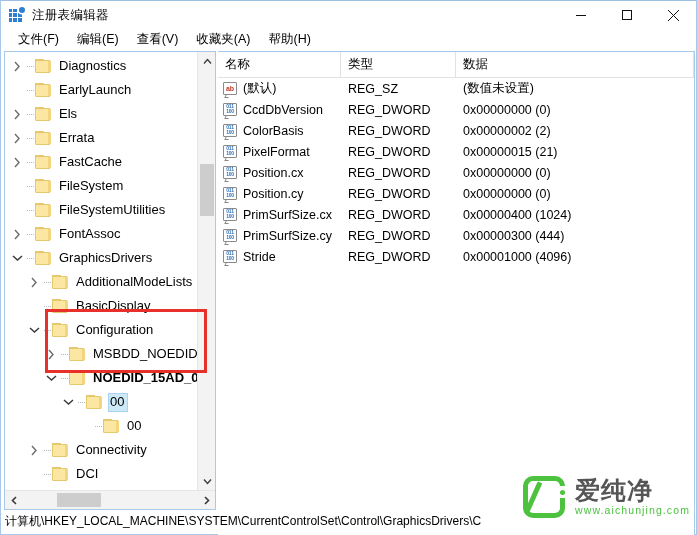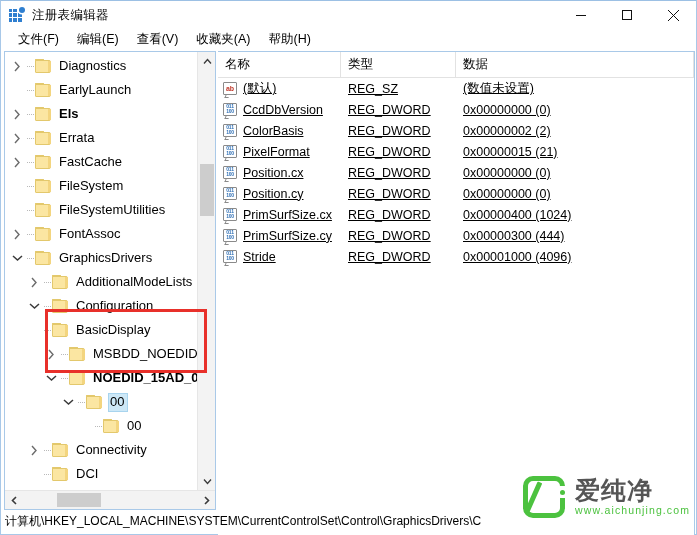--- a/index.html
+++ b/index.html
@@ -172,21 +172,21 @@
   #lh-name { width: 123px; }
   #lh-type { width: 115px; }
   #lh-data { width: 238px; border-right: 1px solid #e2e2e2; }
 
   #list-rows {
     position: absolute; left: 0; top: 26px; right: 0; bottom: 19px;
     overflow: hidden;
   }
   .lrow { display: flex; height: 21px; align-items: center; }
   .lc { height: 21px; display: flex; align-items: center;
-        font-size: 12.5px; color: #000; white-space: nowrap; overflow: hidden; text-decoration: underline; }
+        font-size: 12.5px; color: #000; white-space: nowrap; overflow: hidden; }
   .lc-name { width: 123px; padding-left: 5px; }
   .lc-type { width: 115px; padding-left: 7px; }
   .lc-data { width: 238px; padding-left: 7px; }
 
   .vicon { width: 15px; height: 14px; flex: none; margin-right: 5px; position: relative; }
   .vicon .ibox {
     position: absolute; left: 0; top: 0; width: 14px; height: 13px;
     background: #ffffff; border: 1px solid #8a8a8a; border-radius: 1px;
   }
   .vicon .itxt {
@@ -309,21 +309,21 @@
           <div class="tnode" style="padding-left: 4px;">
             <div class="twist"></div>
             <div class="dots"></div>
             <div class="folder">
               <div class="ftab"></div>
               <div class="fbody"></div>
               <div class="fside"></div>
             </div>
             <div class="tlabel">EarlyLaunch</div>
           </div>
-          <div class="tnode" style="padding-left: 4px; font-weight: bold;">
+          <div class="tnode" style="padding-left: 4px;">
             <div class="twist">
               <svg width="8" height="11" viewBox="0 0 8 11">
                 <polyline points="2,1 6,5.5 2,10" fill="none" stroke="#6b6b6b" stroke-width="1.4"></polyline>
               </svg>
             </div>
             <div class="dots"></div>
             <div class="folder">
               <div class="ftab"></div>
               <div class="fbody"></div>
               <div class="fside"></div>
@@ -414,42 +414,42 @@
             </div>
             <div class="dots"></div>
             <div class="folder">
               <div class="ftab"></div>
               <div class="fbody"></div>
               <div class="fside"></div>
             </div>
             <div class="tlabel">AdditionalModeLists</div>
           </div>
           <div class="tnode" style="padding-left: 21px;">
+            <div class="twist"></div>
+            <div class="dots"></div>
+            <div class="folder">
+              <div class="ftab"></div>
+              <div class="fbody"></div>
+              <div class="fside"></div>
+            </div>
+            <div class="tlabel">BasicDisplay</div>
+          </div>
+          <div class="tnode" style="padding-left: 21px;">
             <div class="twist">
               <svg width="11" height="8" viewBox="0 0 11 8">
                 <polyline points="1,2 5.5,6 10,2" fill="none" stroke="#3a3a3a" stroke-width="1.5"></polyline>
               </svg>
             </div>
             <div class="dots"></div>
             <div class="folder">
               <div class="ftab"></div>
               <div class="fbody"></div>
               <div class="fside"></div>
             </div>
             <div class="tlabel">Configuration</div>
-          </div>
-          <div class="tnode" style="padding-left: 21px;">
-            <div class="twist"></div>
-            <div class="dots"></div>
-            <div class="folder">
-              <div class="ftab"></div>
-              <div class="fbody"></div>
-              <div class="fside"></div>
-            </div>
-            <div class="tlabel">BasicDisplay</div>
           </div>
           <div class="tnode" style="padding-left: 38px;">
             <div class="twist">
               <svg width="8" height="11" viewBox="0 0 8 11">
                 <polyline points="2,1 6,5.5 2,10" fill="none" stroke="#6b6b6b" stroke-width="1.4"></polyline>
               </svg>
             </div>
             <div class="dots"></div>
             <div class="folder">
               <div class="ftab"></div>

